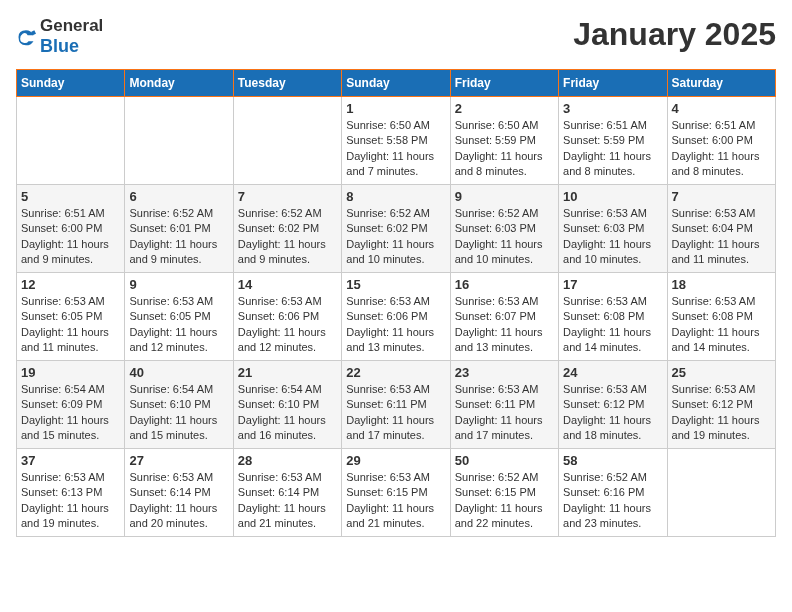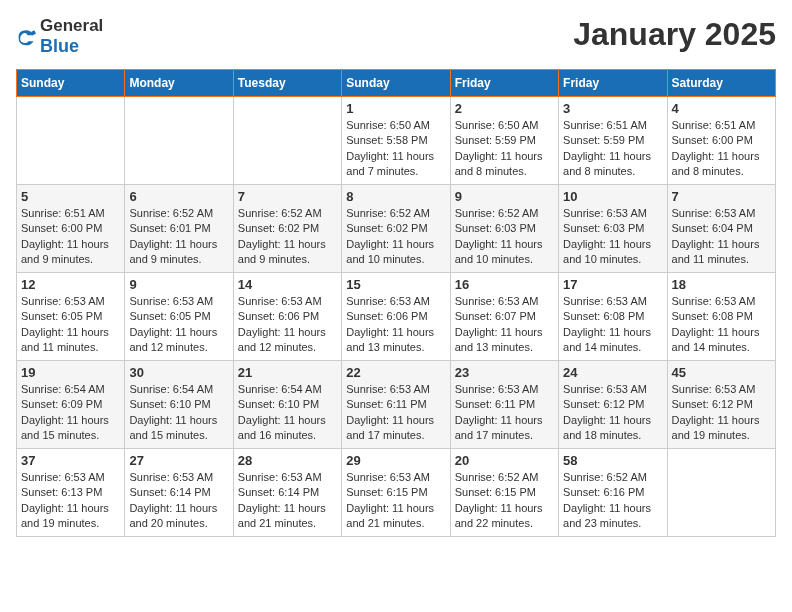--- a/index.html
+++ b/index.html
@@ -202,41 +202,41 @@
           <span class="day-number">18</span>
           <div class="day-info">Sunrise: 6:53 AM<br>Sunset: 6:08 PM<br>Daylight: 11 hours and 14 minutes.</div>
         </td>
       </tr>
       <tr>
         <td>
           <span class="day-number">19</span>
           <div class="day-info">Sunrise: 6:54 AM<br>Sunset: 6:09 PM<br>Daylight: 11 hours and 15 minutes.</div>
         </td>
         <td>
-          <span class="day-number">30</span>
+          <span class="day-number">40</span>
           <div class="day-info">Sunrise: 6:54 AM<br>Sunset: 6:10 PM<br>Daylight: 11 hours and 15 minutes.</div>
         </td>
         <td>
           <span class="day-number">21</span>
           <div class="day-info">Sunrise: 6:54 AM<br>Sunset: 6:10 PM<br>Daylight: 11 hours and 16 minutes.</div>
         </td>
         <td>
           <span class="day-number">22</span>
           <div class="day-info">Sunrise: 6:53 AM<br>Sunset: 6:11 PM<br>Daylight: 11 hours and 17 minutes.</div>
         </td>
         <td>
           <span class="day-number">23</span>
           <div class="day-info">Sunrise: 6:53 AM<br>Sunset: 6:11 PM<br>Daylight: 11 hours and 17 minutes.</div>
         </td>
         <td>
           <span class="day-number">24</span>
           <div class="day-info">Sunrise: 6:53 AM<br>Sunset: 6:12 PM<br>Daylight: 11 hours and 18 minutes.</div>
         </td>
         <td>
-          <span class="day-number">45</span>
+          <span class="day-number">25</span>
           <div class="day-info">Sunrise: 6:53 AM<br>Sunset: 6:12 PM<br>Daylight: 11 hours and 19 minutes.</div>
         </td>
       </tr>
       <tr>
         <td>
           <span class="day-number">37</span>
           <div class="day-info">Sunrise: 6:53 AM<br>Sunset: 6:13 PM<br>Daylight: 11 hours and 19 minutes.</div>
         </td>
         <td>
           <span class="day-number">27</span>
@@ -244,21 +244,21 @@
         </td>
         <td>
           <span class="day-number">28</span>
           <div class="day-info">Sunrise: 6:53 AM<br>Sunset: 6:14 PM<br>Daylight: 11 hours and 21 minutes.</div>
         </td>
         <td>
           <span class="day-number">29</span>
           <div class="day-info">Sunrise: 6:53 AM<br>Sunset: 6:15 PM<br>Daylight: 11 hours and 21 minutes.</div>
         </td>
         <td>
-          <span class="day-number">20</span>
+          <span class="day-number">50</span>
           <div class="day-info">Sunrise: 6:52 AM<br>Sunset: 6:15 PM<br>Daylight: 11 hours and 22 minutes.</div>
         </td>
         <td>
           <span class="day-number">58</span>
           <div class="day-info">Sunrise: 6:52 AM<br>Sunset: 6:16 PM<br>Daylight: 11 hours and 23 minutes.</div>
         </td>
         <td class="empty-cell"></td>
       </tr>
     </tbody>
 </table>

